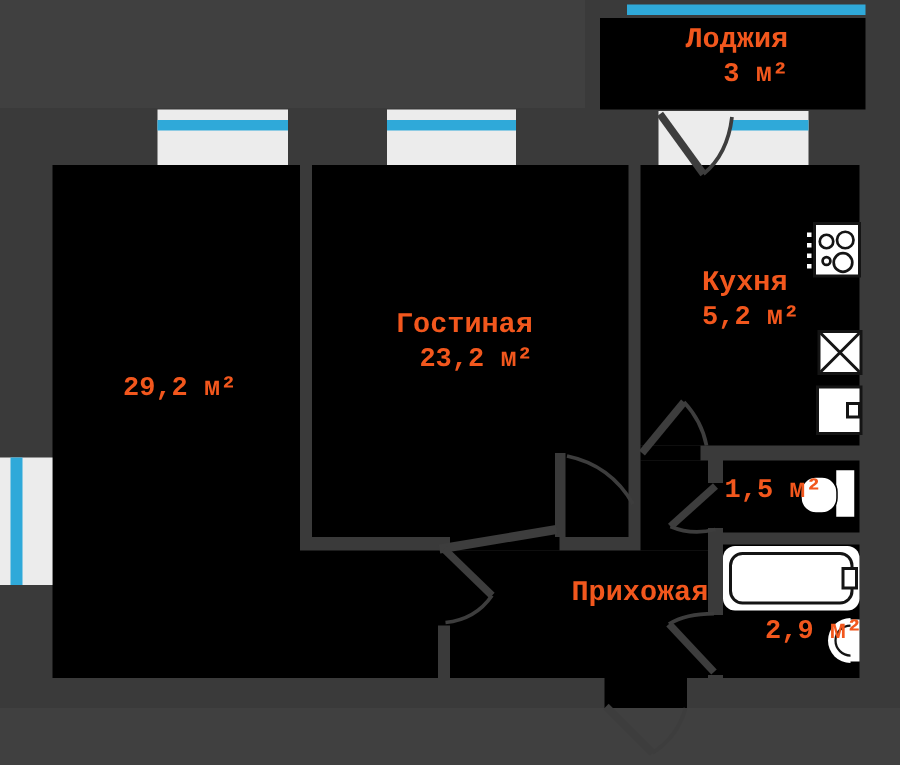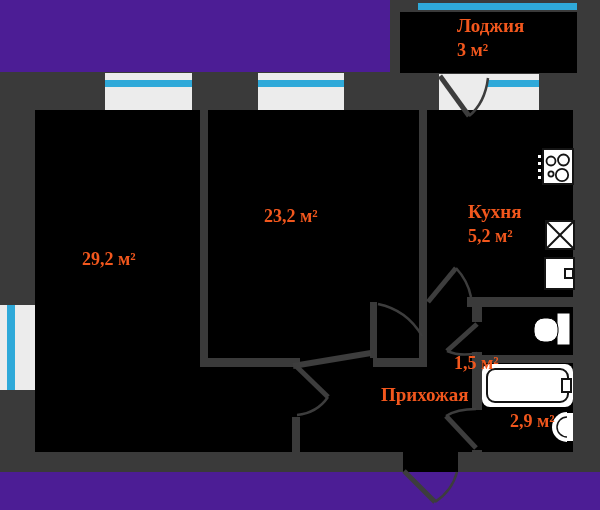--- a/index.html
+++ b/index.html
@@ -1,30 +1,30 @@
 <!DOCTYPE html>
 <html><head>
 <meta charset="utf-8">
 <style>
   html,body{margin:0;padding:0;background:#000;}
   .plan{
-    position:relative;width:600px;height:510px;background:#4c1d95;overflow:hidden;
-    font-family:Liberation Serif, serif;
+    position:relative;width:600px;height:510px;background:#404040;overflow:hidden;
+    font-family:Liberation Mono, monospace;
   }
   .abs{position:absolute;}
   .wallzone{background:#3a3a3a;}
   .room{background:#000;}
   .winframe{background:#ececec;}
   .glass{background:#2fa9d9;}
   .stub{background:#3a3a3a;}
   .label{
     position:absolute;color:#f2571d;font-weight:bold;
     font-size:19px;line-height:24px;white-space:nowrap;
   }
-  .label .area{font-size:18px;}
+  .label .area{font-size:18px;text-align:right;}
   svg{position:absolute;left:0;top:0;pointer-events:none;}
 </style>
 </head>
 <body>
 
 <div class="plan">
 
   <div class="abs wallzone" style="left:0;top:72;width:600px;height:400px;top:72px;"></div>
   <div class="abs wallzone" style="left:390px;top:0;width:210px;height:72px;"></div>
 
@@ -118,29 +118,30 @@
   </svg>
 
   <div class="label" style="left:457px;top:14px;">
     <div class="name">Лоджия</div>
     <div class="area">3 м²</div>
   </div>
   <div class="label" style="left:82px;top:247px;">
     <div class="area">29,2 м²</div>
   </div>
   <div class="label" style="left:264px;top:204px;">
+    <div class="name">Гостиная</div>
     <div class="area">23,2 м²</div>
   </div>
-  <div class="label" style="left:468px;top:176px;margin-top:24px;">
+  <div class="label" style="left:468px;top:176px;">
     <div class="name">Кухня</div>
     <div class="area">5,2 м²</div>
   </div>
   <div class="label" style="left:344px;top:383px;margin-left:37px;">
     <div class="name">Прихожая</div>
   </div>
-  <div class="label" style="left:454px;top:315px;margin-top:36px;">
+  <div class="label" style="left:483px;top:315px;">
     <div class="area">1,5 м²</div>
   </div>
   <div class="label" style="left:510px;top:409px;">
     <div class="area">2,9 м²</div>
   </div>
 
 </div>
 
 </body></html>

